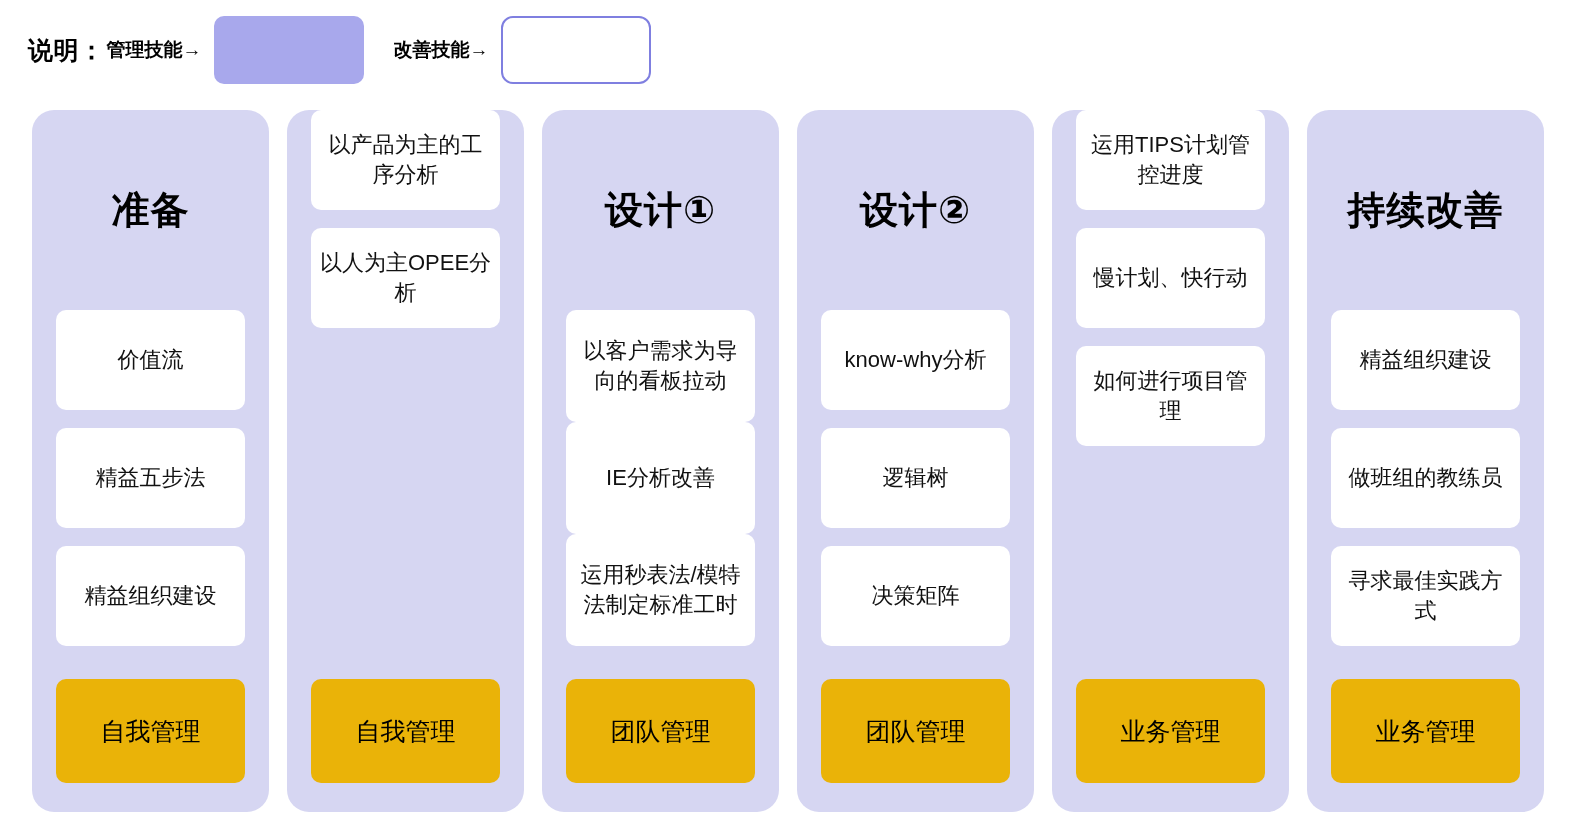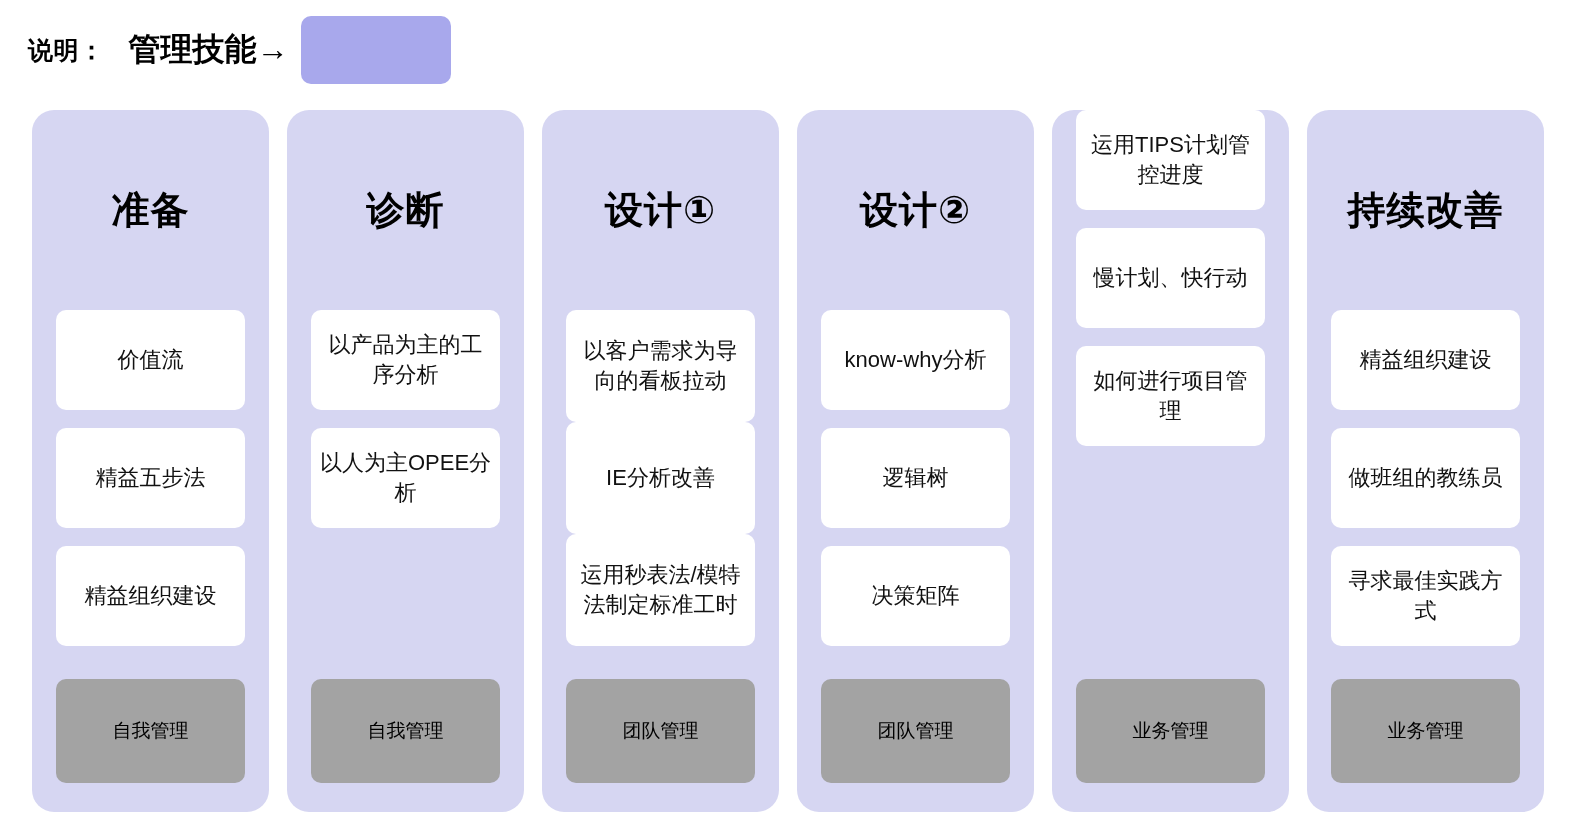--- a/index.html
+++ b/index.html
@@ -27,31 +27,31 @@
     height: 100px;
     display: flex;
     align-items: center;
   }
 
   .legend-title {
     font-size: 25px;
     font-weight: bold;
     color: #000000;
     letter-spacing: 0.5px;
-    margin-right: 24px;
+    margin-right: 2px;
     white-space: nowrap;
   }
 
   .legend-group {
     display: flex;
     align-items: center;
   }
 
   .legend-label {
-    font-size: 32px;
+    font-size: 19px;
     font-weight: bold;
     color: #000000;
     white-space: nowrap;
   }
 
   .legend-swatch {
     width: 150px;
     height: 68px;
     border-radius: 10px;
     margin-left: 12px;
@@ -123,29 +123,29 @@
     font-size: 22px;
     line-height: 1.35;
     color: #111111;
   }
 
   
   .column.tall .cards { gap: 0; }
   .column.tall .card { min-height: 112px; }
 
   .footer-chip {
-    background: #a3a3a3;
+    background: #eab308;
     border-radius: 10px;
     height: 104px;
     margin-top: 18px;
     margin-bottom: 29px;
     display: flex;
     align-items: center;
     justify-content: center;
-    font-size: 19px;
+    font-size: 25px;
     color: #000000;
     flex: 0 0 auto;
   }
 
   .column.tall .footer-chip { margin-top: 14px; }
 </style>
 </head>
 <body>
 
 <div class="page">
@@ -153,36 +153,39 @@
   <div class="legend">
     <span class="legend-title">说明：</span>
 
     <span class="legend-group">
       <span class="legend-label">管理技能→</span>
       <span class="legend-swatch filled"></span>
     </span>
 
     <span class="legend-gap"></span>
 
+    <span class="legend-group">
+      <span class="legend-label">改善技能→</span>
+      <span class="legend-swatch outlined"></span>
+    </span>
   </div>
 
   <div class="board">
 
     <div class="column">
       <div class="column-header">准备</div>
       <div class="cards">
         <div class="card">价值流</div>
         <div class="card">精益五步法</div>
         <div class="card">精益组织建设</div>
       </div>
       <div class="footer-chip">自我管理</div>
     </div>
 
     <div class="column">
-      <div class="column-header">诊断</div>
       <div class="cards">
         <div class="card">以产品为主的工序分析</div>
         <div class="card">以人为主OPEE分析</div>
       </div>
       <div class="footer-chip">自我管理</div>
     </div>
 
     <div class="column tall">
       <div class="column-header">设计①</div>
       <div class="cards">

